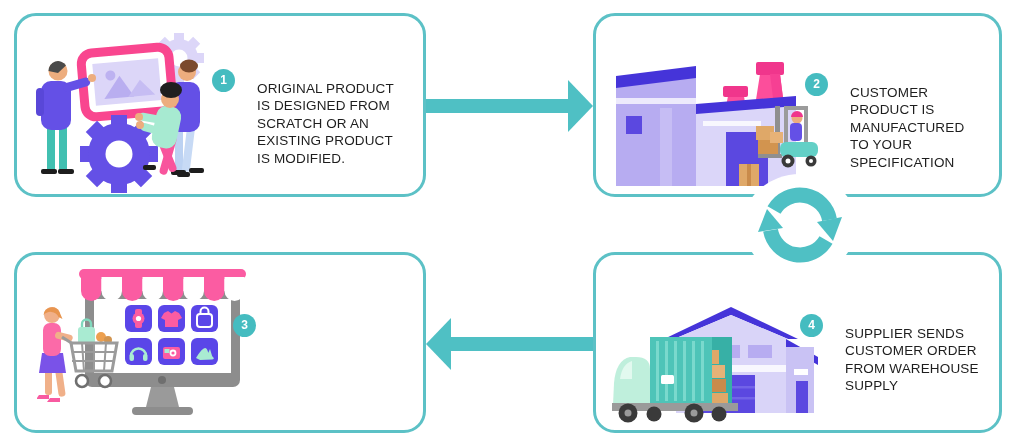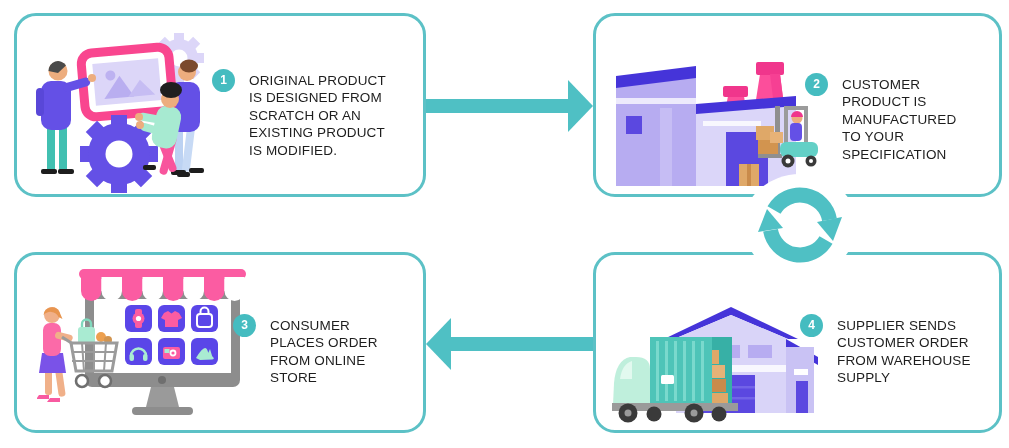--- a/index.html
+++ b/index.html
@@ -20,21 +20,21 @@
   .cap1{left:195px;top:52px;}
   .cap2{left:209px;top:56px;}
   .cap3{left:216px;top:58px;}
   .cap4{left:204px;top:58px;}
   .badge{
     flex:0 0 auto;width:23px;height:23px;border-radius:50%;background:#45BCC0;
     color:#fff;font-size:12px;font-weight:bold;text-align:center;line-height:23px;
     margin-top:1px;
   }
   .step-text{
-    margin:4px;width:182px;font-size:13.5px;line-height:17.4px;letter-spacing:.15px;
+    margin:12px;width:182px;font-size:13.5px;line-height:17.4px;letter-spacing:.15px;
     color:#1E1E1E;white-space:pre-line;
   }
   .connector{position:absolute;z-index:5;}
   .arrow-right{left:426px;top:80px;}
   .arrow-left{left:426px;top:318px;}
   .sync{left:742px;top:173px;}
 </style>
 </head>
 <body>
 
@@ -269,24 +269,20 @@
         <line x1="69" y1="78" x2="67" y2="106" stroke="#9B9B9B" stroke-width="2"></line>
         <line x1="36" y1="87" x2="78" y2="87" stroke="#9B9B9B" stroke-width="2"></line>
         <line x1="35" y1="96" x2="77" y2="96" stroke="#9B9B9B" stroke-width="2"></line>
         <line x1="25" y1="72" x2="36" y2="79" stroke="#9B9B9B" stroke-width="3"></line>
         <circle cx="45" cy="116" r="6" fill="#fff" stroke="#6F6F6F" stroke-width="2.6"></circle>
         <circle cx="68" cy="116" r="6" fill="#fff" stroke="#6F6F6F" stroke-width="2.6"></circle>
       </g>
     </svg>
     <div class="caption cap3">
       <span class="badge">3</span>
-      <p class="step-text">CONSUMER
-PLACES ORDER
-FROM ONLINE
-STORE</p>
     </div>
   </section>
 
   <section class="step-box box4">
     <svg class="illus" style="left:10px;top:40px;" width="220" height="130" viewBox="0 0 220 130">
 
       <g>
         <polygon points="58,44 125,12 192,44 182,44 125,20 68,44" fill="#4534D9"></polygon>
         <polygon points="68,44 125,20 182,44" fill="#D9D4F8"></polygon>
         <rect x="70" y="44" width="110" height="74" fill="#D9D4F8"></rect>

